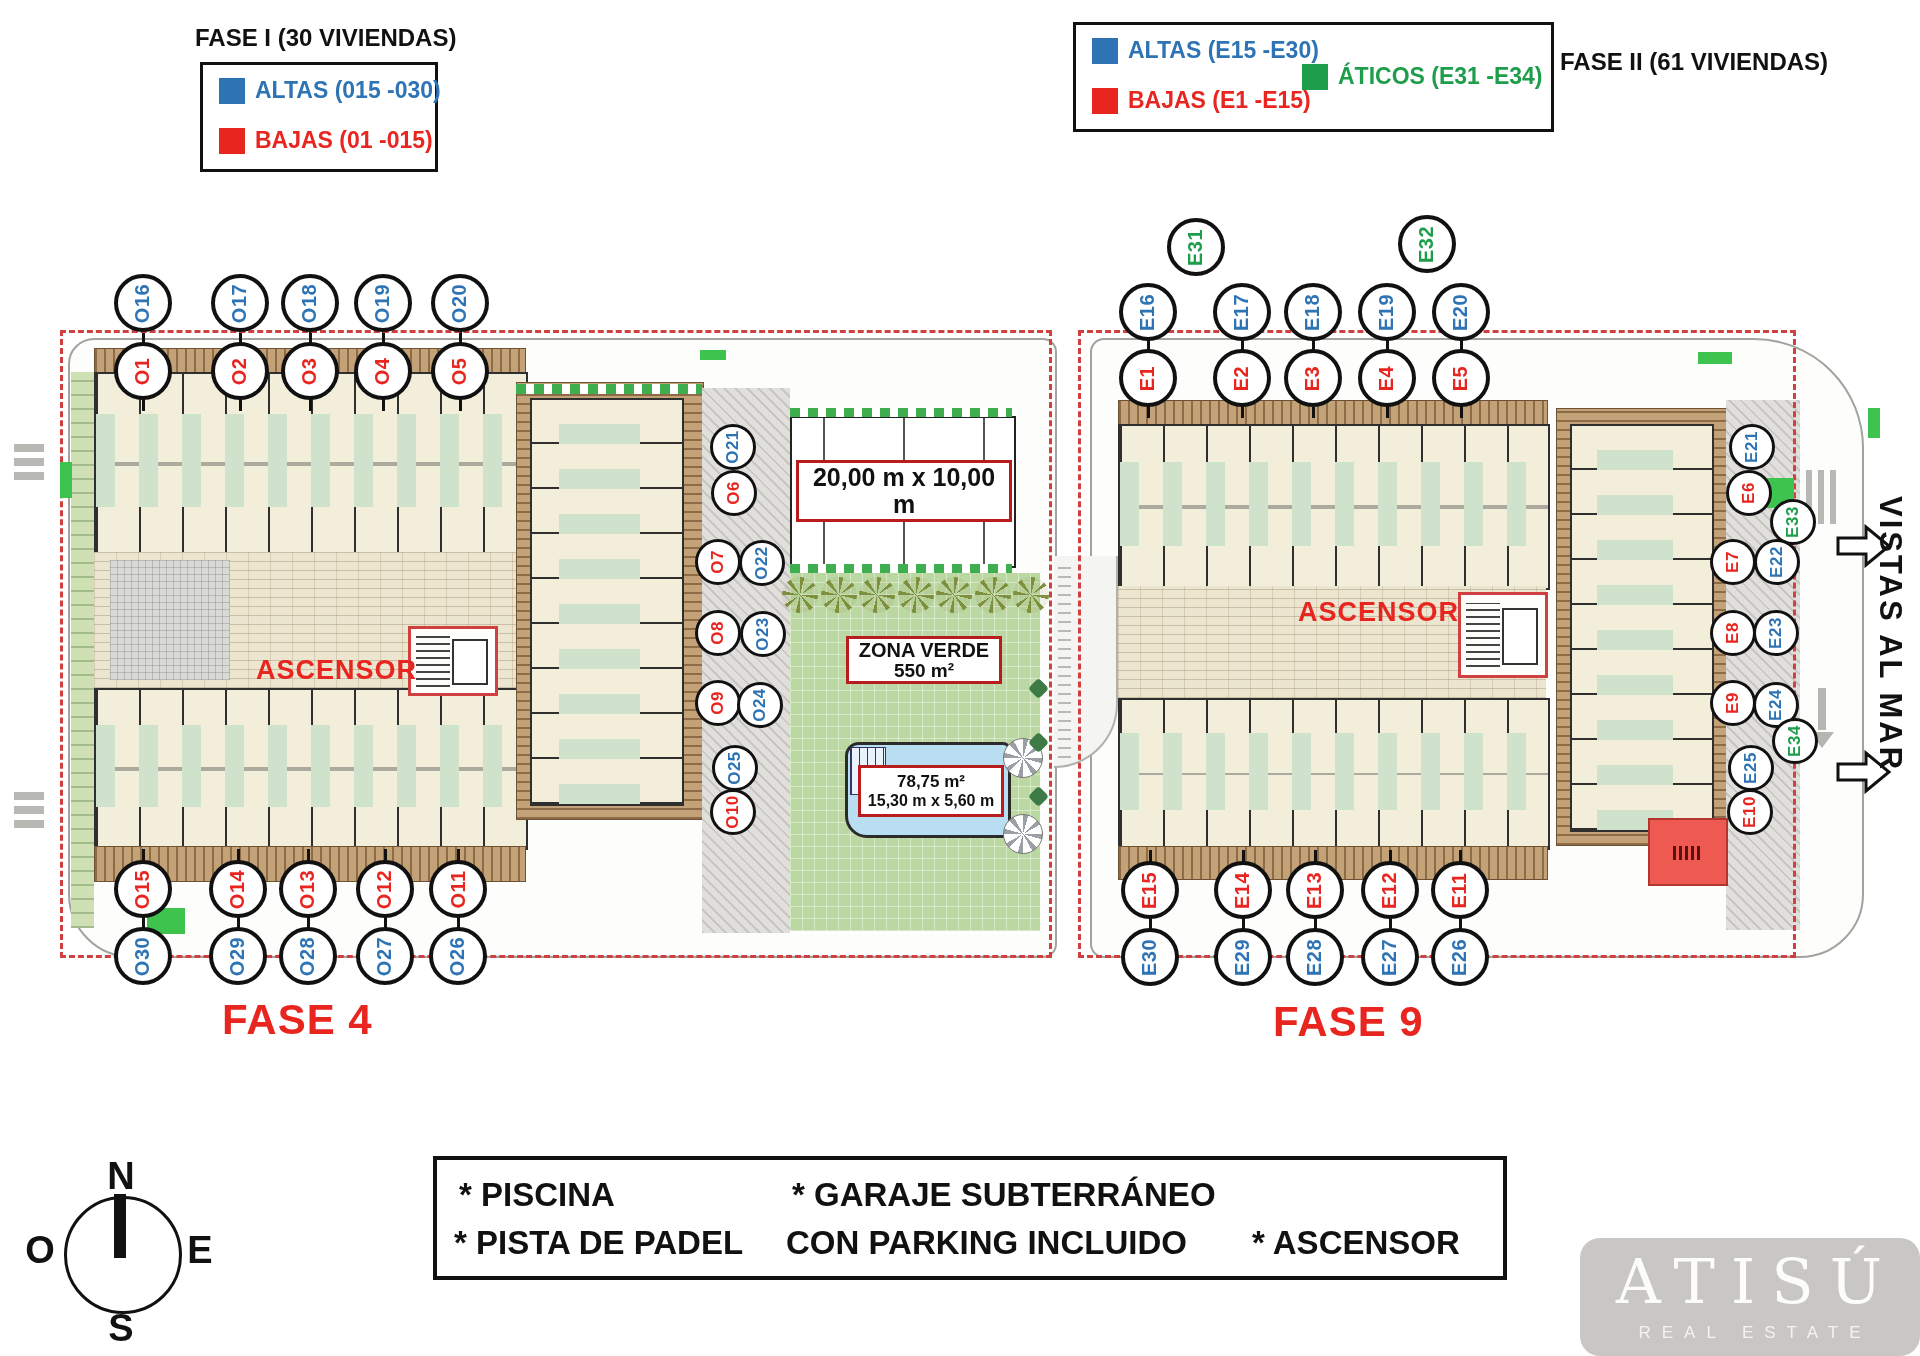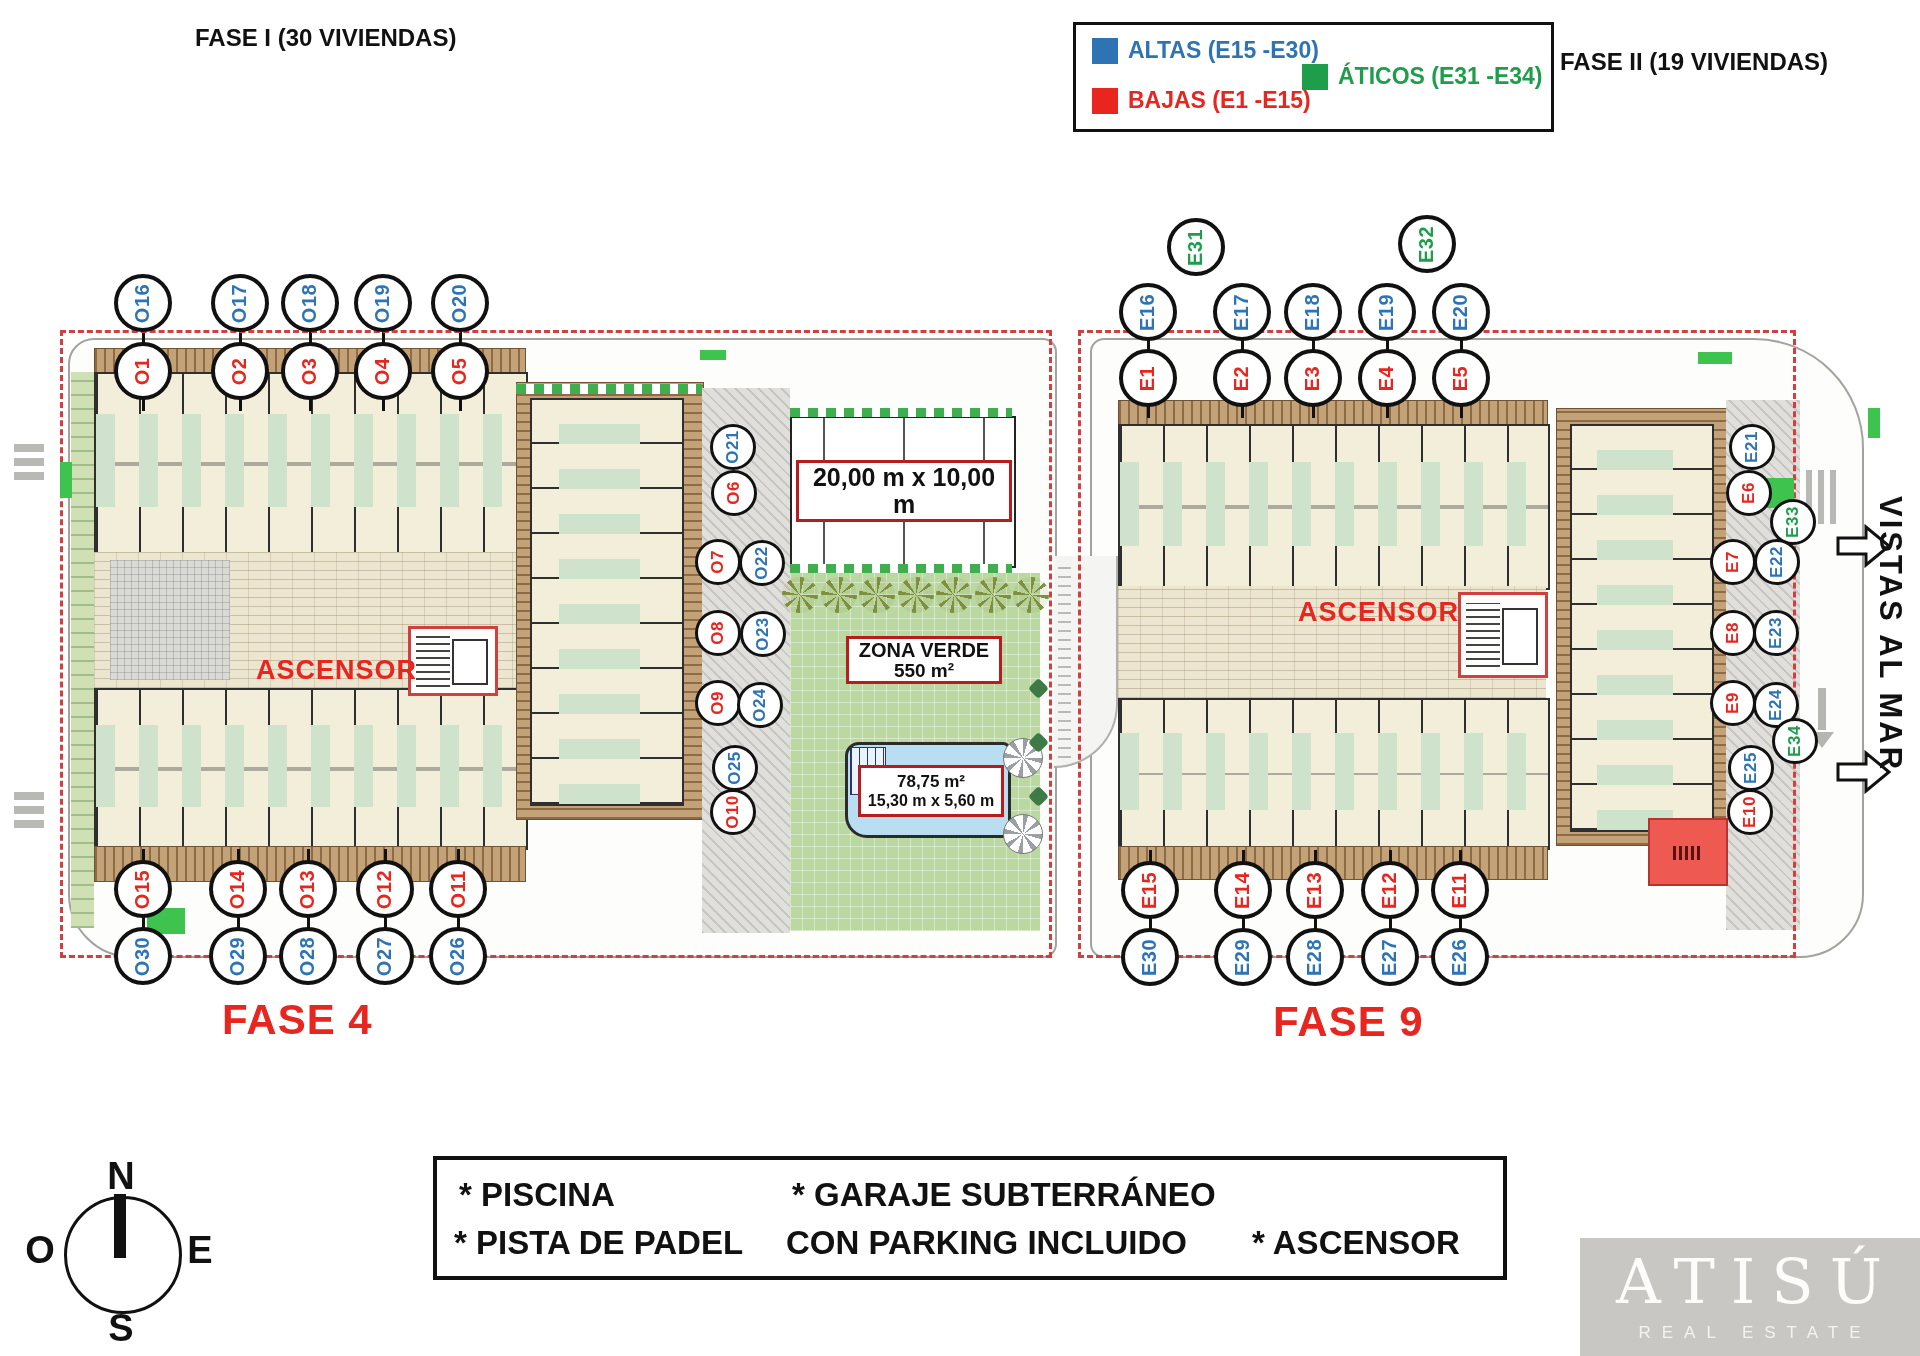--- a/index.html
+++ b/index.html
@@ -77,21 +77,21 @@
   .info-box{border:4px solid #111;background:#fff;}
   .info-item{position:absolute;font-weight:bold;font-size:33px;color:#111;white-space:nowrap;}
   .vistas{writing-mode:vertical-rl;font-weight:bold;font-size:31px;color:#111;letter-spacing:3px;white-space:nowrap;z-index:4;}
 
   
   .compass-circle{border:3px solid #111;border-radius:50%;background:#fff;}
   .compass-bar{background:#111;}
   .compass-letter{font-weight:bold;font-size:38px;color:#111;transform:translate(-50%,-50%);position:absolute;}
 
   
-  .logo{background:#c9c7c4;display:flex;flex-direction:column;align-items:center;justify-content:center;}
+  .logo{background:#c9c7c4;display:flex;flex-direction:column;align-items:center;justify-content:center;border-radius:20px;}
   .logo .brand{font-family:"DejaVu Serif", serif;font-size:62px;color:#fcfcfb;letter-spacing:16px;line-height:1;margin-left:14px;}
   .logo .tagline{font-size:17px;color:#f4f3f1;letter-spacing:11px;margin-top:10px;margin-left:10px;}
 
   
   .tree{position:absolute;border-radius:50%;width:36px;height:36px;
      background:repeating-conic-gradient(#7e8f3d 0 14deg,rgba(126,143,61,.12) 14deg 45deg);z-index:2;}
   .parasol{position:absolute;border-radius:50%;width:38px;height:38px;border:1px solid #777;
      background:repeating-conic-gradient(#9aa0a6 0 16deg,#ffffff 16deg 45deg);z-index:2;}
   .clover{position:absolute;width:15px;height:15px;background:#3d7a46;border-radius:4px;transform:rotate(45deg);z-index:2;}
   .green-tick{position:absolute;background:#3ec34f;z-index:3;}
@@ -101,36 +101,46 @@
   .gray-arrow .head{position:absolute;left:50%;transform:translateX(-50%);bottom:0;width:0;height:0;
      border-left:12px solid transparent;border-right:12px solid transparent;border-top:16px solid #b5b5b2;}
   .sea-arrow{position:absolute;z-index:4;}
 </style>
 </head>
 <body>
 
 <div id="canvas">
 
   <div class="abs legend-title" style="left:195px;top:24px;">FASE I (30 VIVIENDAS)</div>
+  <div class="abs legend-box" style="left:200px;top:62px;width:232px;height:104px;">
+    <div class="legend-row" style="left:16px;top:12px;">
+      <span class="swatch b-altas"></span>
+      <span class="legend-label c-altas">ALTAS (015 -030)</span>
+    </div>
+    <div class="legend-row" style="left:16px;top:62px;">
+      <span class="swatch b-bajas"></span>
+      <span class="legend-label c-bajas">BAJAS (01 -015)</span>
+    </div>
+  </div>
 
   <div class="abs legend-box" style="left:1073px;top:22px;width:475px;height:104px;">
     <div class="legend-row" style="left:16px;top:12px;">
       <span class="swatch b-altas"></span>
       <span class="legend-label c-altas">ALTAS (E15 -E30)</span>
     </div>
     <div class="legend-row" style="left:16px;top:62px;">
       <span class="swatch b-bajas"></span>
       <span class="legend-label c-bajas">BAJAS (E1 -E15)</span>
     </div>
     <div class="legend-row" style="left:226px;top:38px;">
       <span class="swatch b-aticos"></span>
       <span class="legend-label c-aticos">ÁTICOS (E31 -E34)</span>
     </div>
   </div>
-  <div class="abs legend-title" style="left:1560px;top:48px;">FASE II (19 VIVIENDAS)</div>
+  <div class="abs legend-title" style="left:1560px;top:48px;">FASE II (61 VIVIENDAS)</div>
 
   <div class="abs site" style="left:68px;top:338px;width:985px;height:616px;border-radius:26px 14px 14px 64px;"></div>
   <div class="abs greenstrip" style="left:71px;top:372px;width:23px;height:556px;"></div>
 
   <div class="abs deck-h" style="left:94px;top:348px;width:430px;height:24px;"></div>
   <div class="abs apt-h" style="left:94px;top:372px;width:430px;height:180px;"></div>
   <div class="abs brick" style="left:94px;top:552px;width:430px;height:136px;"></div>
   <div class="abs grayhatch" style="left:110px;top:560px;width:120px;height:120px;"></div>
   <div class="abs apt-h" style="left:94px;top:688px;width:430px;height:158px;"></div>
   <div class="abs deck-h" style="left:94px;top:846px;width:430px;height:34px;"></div>

